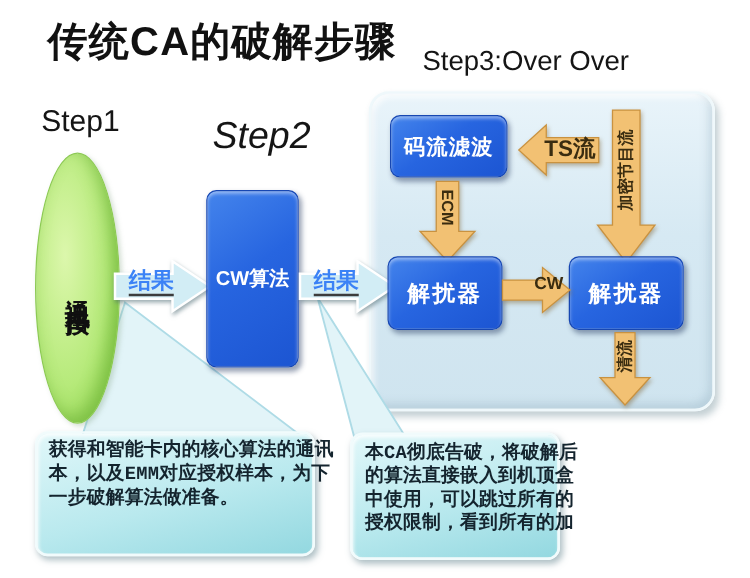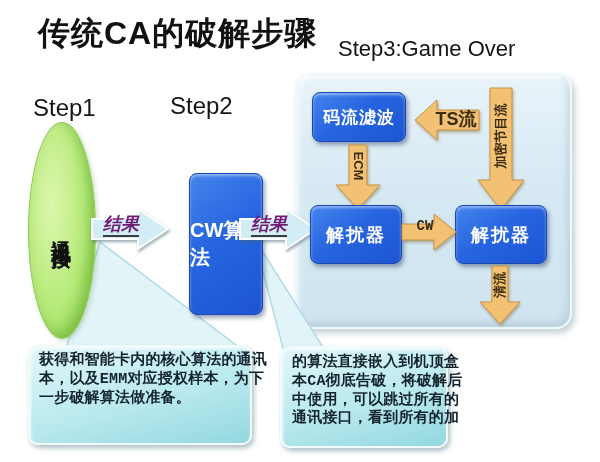--- a/index.html
+++ b/index.html
@@ -3,22 +3,22 @@
 <meta charset="utf-8">
 <style>
   html,body{margin:0;padding:0;}
   body{
     width:600px;height:462px;position:relative;background:#ffffff;
     font-family:"Liberation Sans","DejaVu Sans",sans-serif;overflow:hidden;
   }
   .abs{position:absolute;}
   .page-title{left:38px;top:12px;font-size:32px;font-weight:700;color:#111;letter-spacing:1px;}
   .step-label{font-weight:500;color:#151515;}
-  .step1{left:33px;top:94px;font-size:24px;}
-  .step2{left:170px;top:92px;font-size:24px;}
+  .step1{left:33px;top:84px;font-size:24px;}
+  .step2{left:170px;top:92px;font-size:30px;font-style:italic;}
   .step3{left:338px;top:36px;font-size:22px;}
 
   .panel{
     left:295px;top:73px;width:273px;height:252px;border-radius:16px;
     background:linear-gradient(180deg,#e9f4fa 0%,#d6e9f3 45%,#cfe4ef 100%);
     border:2px solid #eff8fb;
     box-shadow:3px 4px 6px rgba(125,150,160,.45),
                inset -3px -4px 7px rgba(140,170,185,.35),
                inset 2px 3px 5px rgba(255,255,255,.9);
   }
@@ -35,36 +35,36 @@
     font-size:20px;font-weight:600;color:#101010;letter-spacing:4px;
   }
 
   .bluebox{
     background:linear-gradient(145deg,#4484ec 0%,#2765e0 45%,#1c55d2 100%);
     border:1px solid #1747b2;border-radius:8px;
     box-shadow:2px 3px 4px rgba(35,55,95,.45),inset 0 2px 3px rgba(255,255,255,.45);
     display:flex;align-items:center;justify-content:center;
     color:#fff;font-weight:700;
   }
-  .cw-box{left:165px;top:173px;width:72px;height:140px;font-size:20px;margin-left:24px;}
+  .cw-box{left:165px;top:152px;width:72px;height:140px;font-size:16px;}
   .filter-box{left:312px;top:92px;width:92px;height:48px;font-size:17px;letter-spacing:1px;}
   .desc-box{width:90px;height:57px;font-size:18px;letter-spacing:2px;}
   .desc-left{left:310px;top:205px;}
   .desc-right{left:455px;top:205px;}
 
   svg.shape{overflow:visible;}
   .cyan-arrow{fill:#d2edf5;stroke:#ffffff;stroke-width:2;}
   .cyan-arrow-wrap{filter:drop-shadow(1px 2px 1.5px rgba(70,100,110,.55));}
   .orange-arrow{fill:#f2c173;stroke:#c99240;stroke-width:1;}
   .orange-arrow-wrap{filter:drop-shadow(1px 2px 1.5px rgba(120,90,40,.45));}
   .wedge{fill:#e2f4f8;stroke:#aedbe6;stroke-width:1.5;}
 
   .result-label{
-    font-size:18px;font-weight:700;color:#701a75;
-    border-bottom:2px solid #3c3c3c;padding-bottom:1px;line-height:20px;font-style:italic;
+    font-size:18px;font-weight:700;color:#3b82f6;
+    border-bottom:2px solid #3c3c3c;padding-bottom:1px;line-height:20px;
   }
   .flow-label{font-size:13px;font-weight:700;color:#3a2c10;text-align:center;}
   .vlabel{white-space:nowrap;transform:translate(-50%,-50%) rotate(-90deg);transform-origin:center;}
   .vlabel-cw{white-space:nowrap;transform:translate(-50%,-50%) rotate(90deg);transform-origin:center;}
 
   .callout{
     border-radius:10px;
     background:linear-gradient(165deg,#e0f7f9 0%,#b9e9ee 55%,#93d8e0 100%);
     border:2px solid #f1fbfc;
     box-shadow:2px 3px 5px rgba(95,130,140,.5),inset 1px 2px 3px rgba(255,255,255,.8);
@@ -73,21 +73,21 @@
   .callout-left{left:28px;top:345px;width:224px;height:100px;padding:5px 0 0 9px;box-sizing:border-box;}
   .callout-right{left:280px;top:346px;width:168px;height:102px;padding:6px 0 0 10px;box-sizing:border-box;}
   .callout-line{font-size:15px;line-height:18.8px;white-space:nowrap;letter-spacing:.2px;font-family:Liberation Mono, monospace;}
 </style>
 </head>
 <body>
 
 <div class="abs page-title">传统CA的破解步骤</div>
 <div class="abs step-label step1">Step1</div>
 <div class="abs step-label step2">Step2</div>
-<div class="abs step-label step3">Step3:Game Over</div>
+<div class="abs step-label step3">Step3:Over Over</div>
 
 <div class="abs panel"></div>
 
 <svg class="abs shape" style="left:0;top:0;" width="600" height="462" viewBox="0 0 600 462">
   <polygon class="wedge" points="100,242 66,348 240,348"></polygon>
   <polygon class="wedge" points="254,238 284,352 326,352"></polygon>
 </svg>
 
 <div class="abs ellipse">
   <div class="vtext">通讯接口</div>
@@ -129,31 +129,31 @@
 <div class="abs bluebox desc-box desc-left">
   <span>解扰器</span>
 </div>
 <div class="abs bluebox desc-box desc-right">
   <span>解扰器</span>
 </div>
 
 <svg class="abs shape orange-arrow-wrap" style="left:402px;top:212px;" width="54" height="40" viewBox="0 0 54 40">
   <polygon class="orange-arrow" points="0,12 32,12 32,2 54,20 32,38 32,28 0,28"></polygon>
 </svg>
-<div class="abs flow-label" style="left:408px;top:218px;width:34px;font-size:14px;font-family:Liberation Mono, monospace;">CW</div>
+<div class="abs flow-label" style="left:422px;top:218px;width:34px;font-size:14px;">CW</div>
 
 <svg class="abs shape orange-arrow-wrap" style="left:480px;top:266px;" width="40" height="58" viewBox="0 0 40 58">
   <polygon class="orange-arrow" points="12,0 28,0 28,36 40,36 20,58 0,36 12,36"></polygon>
 </svg>
 <div class="abs flow-label vlabel" style="left:500px;top:285px;">清流</div>
 
 <div class="abs callout callout-left">
   <div class="callout-line">获得和智能卡内的核心算法的通讯</div>
   <div class="callout-line">本，以及EMM对应授权样本，为下</div>
   <div class="callout-line">一步破解算法做准备。</div>
 </div>
 
 <div class="abs callout callout-right">
+  <div class="callout-line">本CA彻底告破，将破解后</div>
   <div class="callout-line">的算法直接嵌入到机顶盒</div>
-  <div class="callout-line">本CA彻底告破，将破解后</div>
   <div class="callout-line">中使用，可以跳过所有的</div>
-  <div class="callout-line">通讯接口，看到所有的加</div>
+  <div class="callout-line">授权限制，看到所有的加</div>
 </div>
 
 </body></html>

